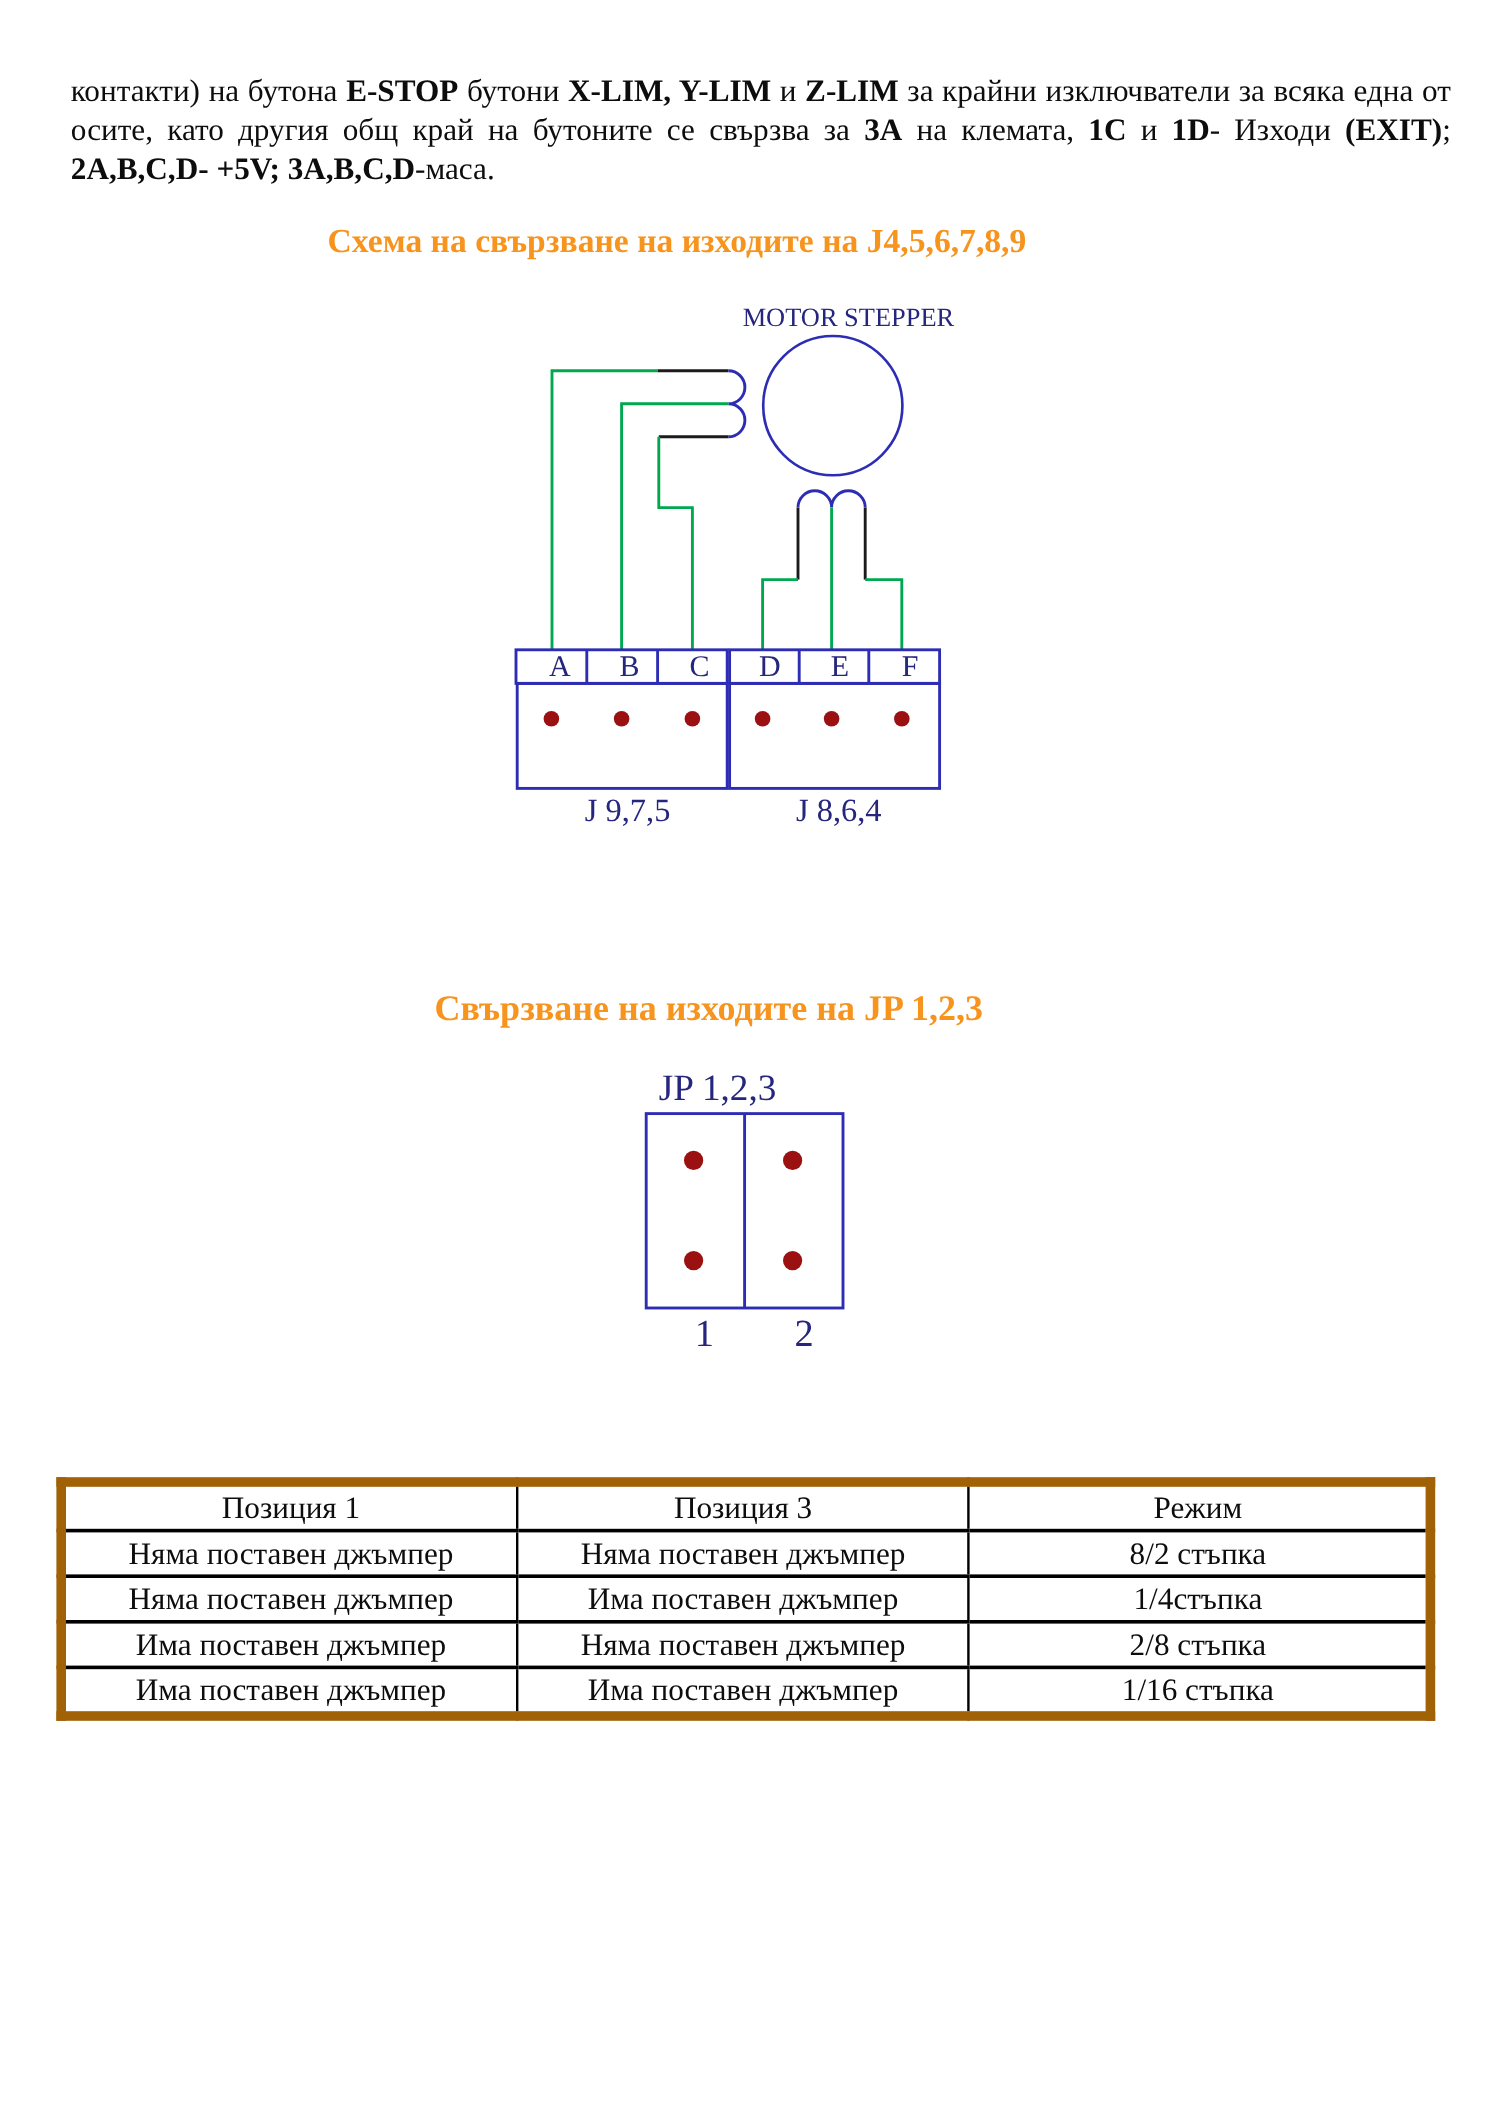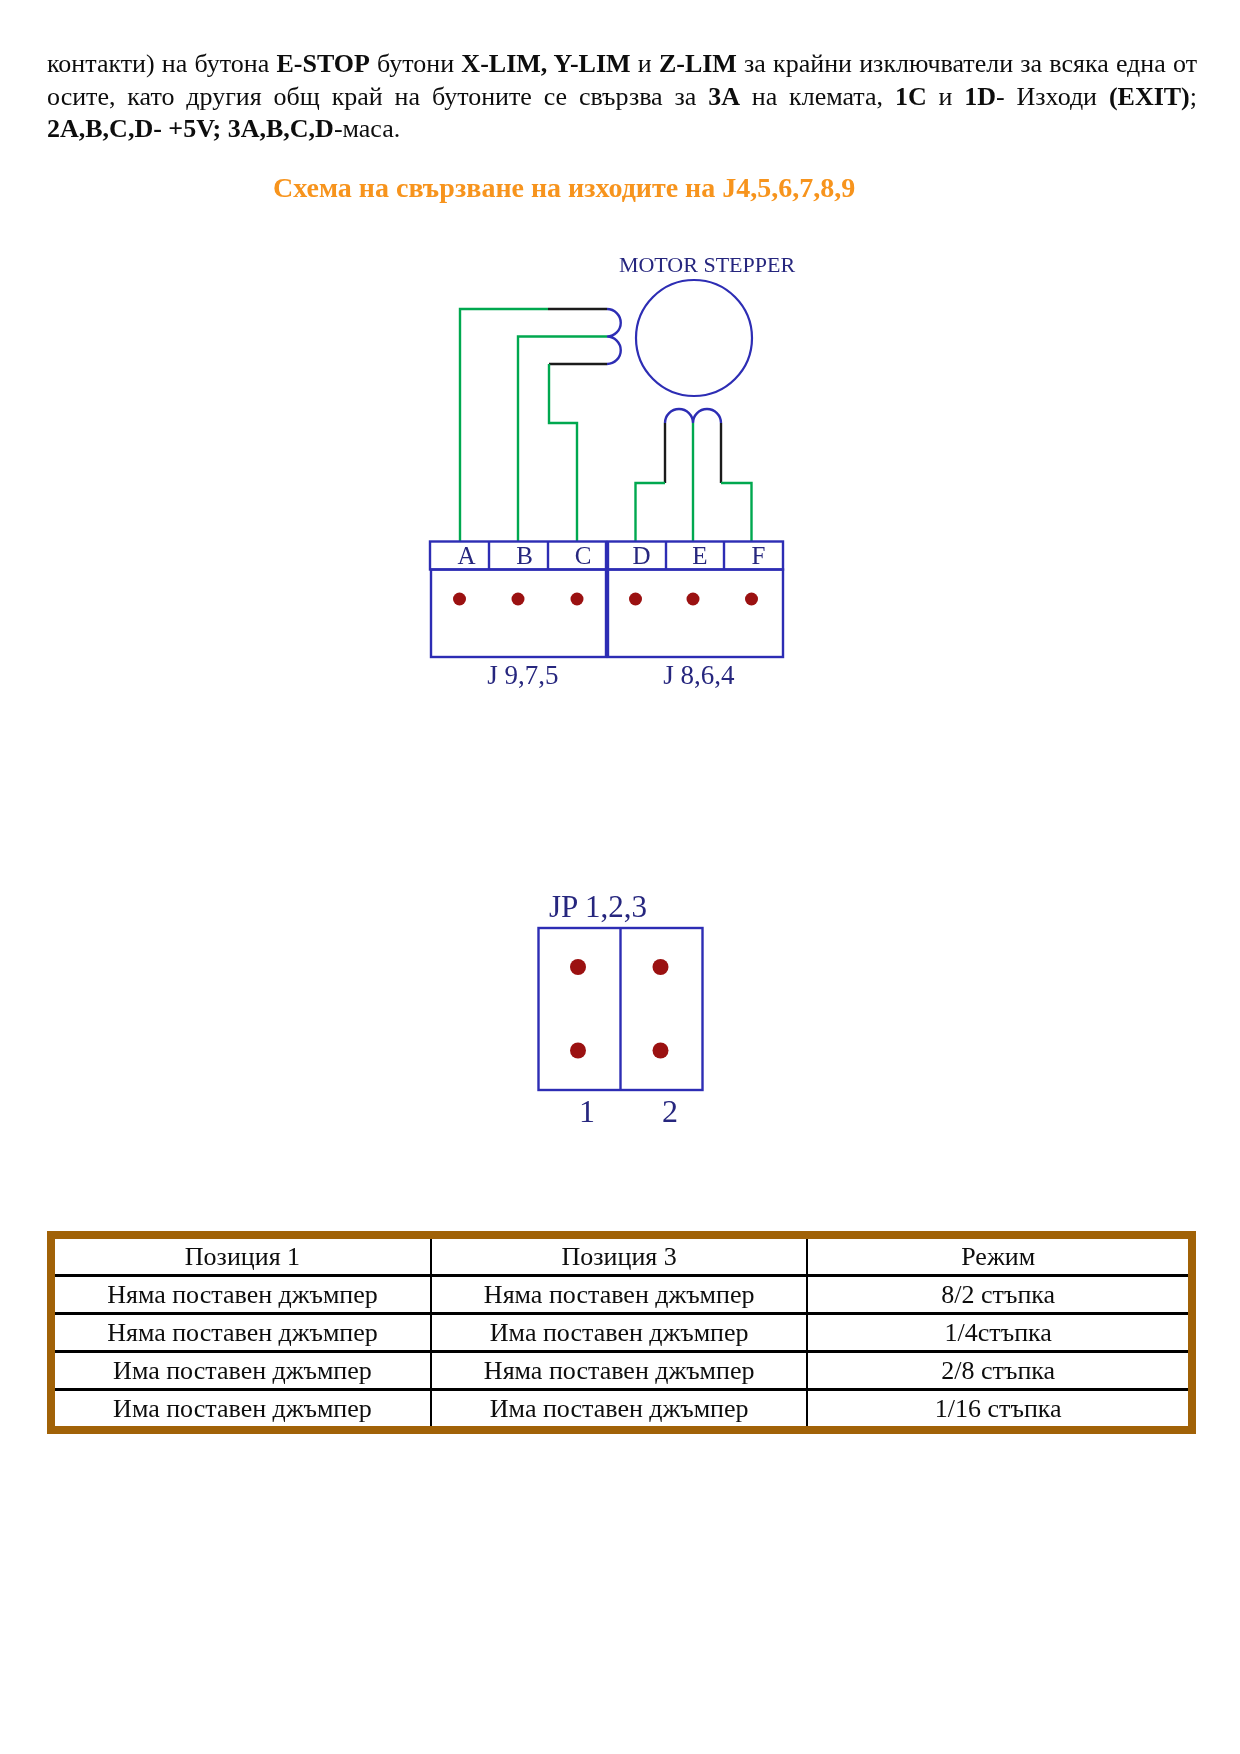--- a/index.html
+++ b/index.html
@@ -2,30 +2,30 @@
 <html style="--accent_orange: #F7941D; --navy: #26267E; --line_blue: #2D2DB4; --wire_green: #00A84F; --wire_black: #1b1b1b; --dot_red: #9B1111;"><head>
 <meta charset="utf-8">
 <style>
   html,body{margin:0;padding:0;background:#e8e8e8;}
   .page{
     position:relative; width:1240px; height:1754px; background:#ffffff;
     margin:0 auto; overflow:hidden;
     font-family:"Liberation Serif","DejaVu Serif",serif; color:#0d0d0d;
   }
   .body-text{
-    position:absolute; left:47px; width:1150px; margin:0;
+    position:absolute; left:47px; width:1150px; margin:12px;
     font-size:26px; line-height:32.5px; text-align:justify;
   }
   .para1{top:48px;}
   .para2{top:1166px;}
   .heading{
     position:absolute; margin:0; font-weight:bold;
     color:var(--accent_orange); white-space:nowrap;
   }
-  .h1{left:273px; top:172px; font-size:28px;}
+  .h1{left:273px; top:186px; font-size:28px;}
   .h2{left:362px; top:824px; font-size:30px;}
   svg.diagram1{position:absolute; left:400px; top:240px; width:420px; height:460px;}
   svg.diagram2{position:absolute; left:440px; top:880px; width:300px; height:250px;}
   .wire-g{stroke:var(--wire_green); fill:none; stroke-width:2.4;}
   .wire-k{stroke:var(--wire_black); fill:none; stroke-width:2.4;}
   .coil{stroke:var(--line_blue); fill:none; stroke-width:2.4;}
   .motor-circle{stroke:var(--line_blue); fill:none; stroke-width:2.2;}
   .bluebox{stroke:var(--line_blue); fill:none; stroke-width:2.4;}
   .t-navy{fill:var(--navy);}
   .dot{fill:var(--dot_red);}
@@ -89,20 +89,21 @@
     <circle class="dot" cx="518" cy="599" r="6.5"></circle>
     <circle class="dot" cx="577" cy="599" r="6.5"></circle>
     <circle class="dot" cx="635.5" cy="599" r="6.5"></circle>
     <circle class="dot" cx="693" cy="599" r="6.5"></circle>
     <circle class="dot" cx="751.5" cy="599" r="6.5"></circle>
 
     <text class="t-navy" x="523" y="684" font-size="27" text-anchor="middle">J 9,7,5</text>
     <text class="t-navy" x="699" y="684" font-size="27" text-anchor="middle">J 8,6,4</text>
   </svg>
 
+  <h2 class="heading h2">Свързване на изходите на JP 1,2,3</h2>
 
   <svg class="diagram2" viewBox="440 880 300 250">
     <text class="t-navy" x="598" y="917" font-size="31" text-anchor="middle">JP 1,2,3</text>
     <rect class="bluebox" x="538.5" y="928" width="164" height="162"></rect>
     <line class="bluebox" x1="620.5" y1="928" x2="620.5" y2="1090"></line>
     <circle class="dot" cx="578" cy="967" r="8"></circle>
     <circle class="dot" cx="660.5" cy="967" r="8"></circle>
     <circle class="dot" cx="578" cy="1050.5" r="8"></circle>
     <circle class="dot" cx="660.5" cy="1050.5" r="8"></circle>
     <text class="t-navy" x="587" y="1122" font-size="32" text-anchor="middle">1</text>

